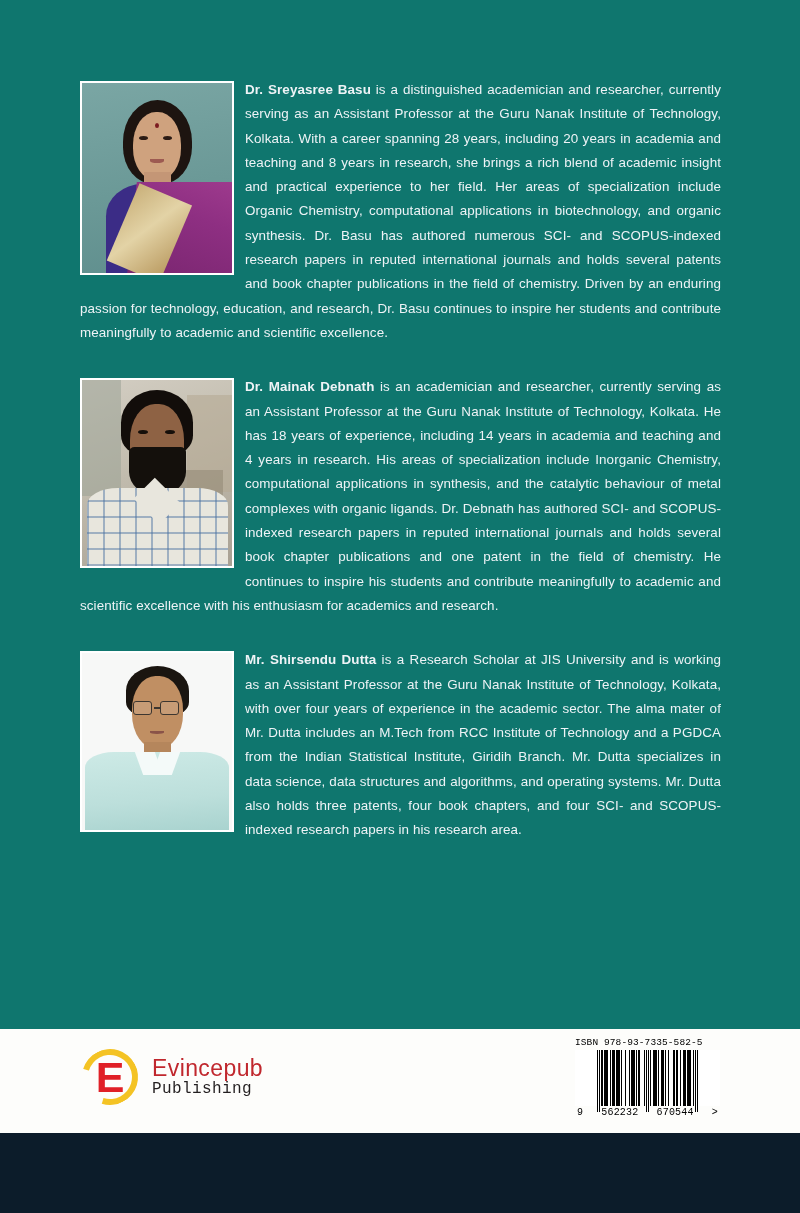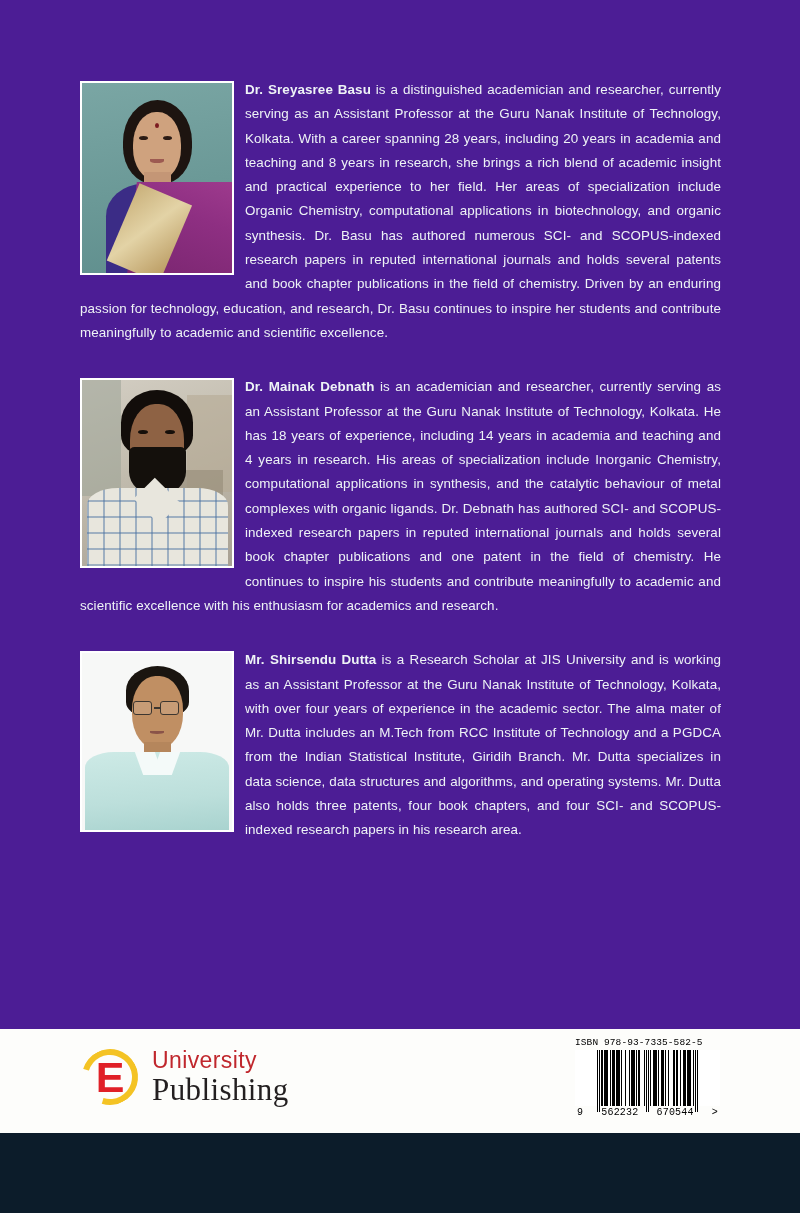--- a/index.html
+++ b/index.html
@@ -14,21 +14,21 @@
     overflow: hidden;
     font-family: "Liberation Sans", sans-serif;
   }
 
   
   .cover {
     position: absolute;
     left: 0; top: 0;
     width: 800px;
     height: 1029px;
-    background: #4c1d95;
+    background: #0f766e;
   }
 
   .content {
     position: absolute;
     left: 80px;
     top: 78px;
     width: 641px;
   }
 
   .bio-block {
@@ -233,23 +233,23 @@
     line-height: 1.08;
   }
   .logo-line1 {
     color: #c0272d;
     font-size: 23px;
     letter-spacing: .4px;
     font-family: "Liberation Sans", sans-serif;
   }
   .logo-line2 {
     color: #231f20;
-    font-size: 31px;
+    font-size: 16px;
     letter-spacing: .4px;
-    font-family: Liberation Serif, serif;
+    font-family: Liberation Mono, monospace;
   }
 
   
   .barcode-wrap {
     position: absolute;
     right: 80px;
     top: 8px;
     width: 145px;
   }
   .isbn-text {
@@ -353,21 +353,21 @@
 </div>
 
 <div class="footer-band">
 
   <div class="logo-wrap">
     <div class="logo-mark">
       <div class="logo-ring"></div>
       <div class="logo-letter">E</div>
     </div>
     <div class="logo-text">
-      <div class="logo-line1">University</div>
+      <div class="logo-line1">Evincepub</div>
       <div class="logo-line2">Publishing</div>
     </div>
   </div>
 
   <div class="barcode-wrap">
     <div class="isbn-text">ISBN 978-93-7335-582-5</div>
     <div class="bars" id="bars">
         <span class="g" style="width: 1.07px; flex: 0 0 auto;"></span>
         <span class="w g" style="width: 1.07px; flex: 0 0 auto;"></span>
         <span class="g" style="width: 1.07px; flex: 0 0 auto;"></span>

